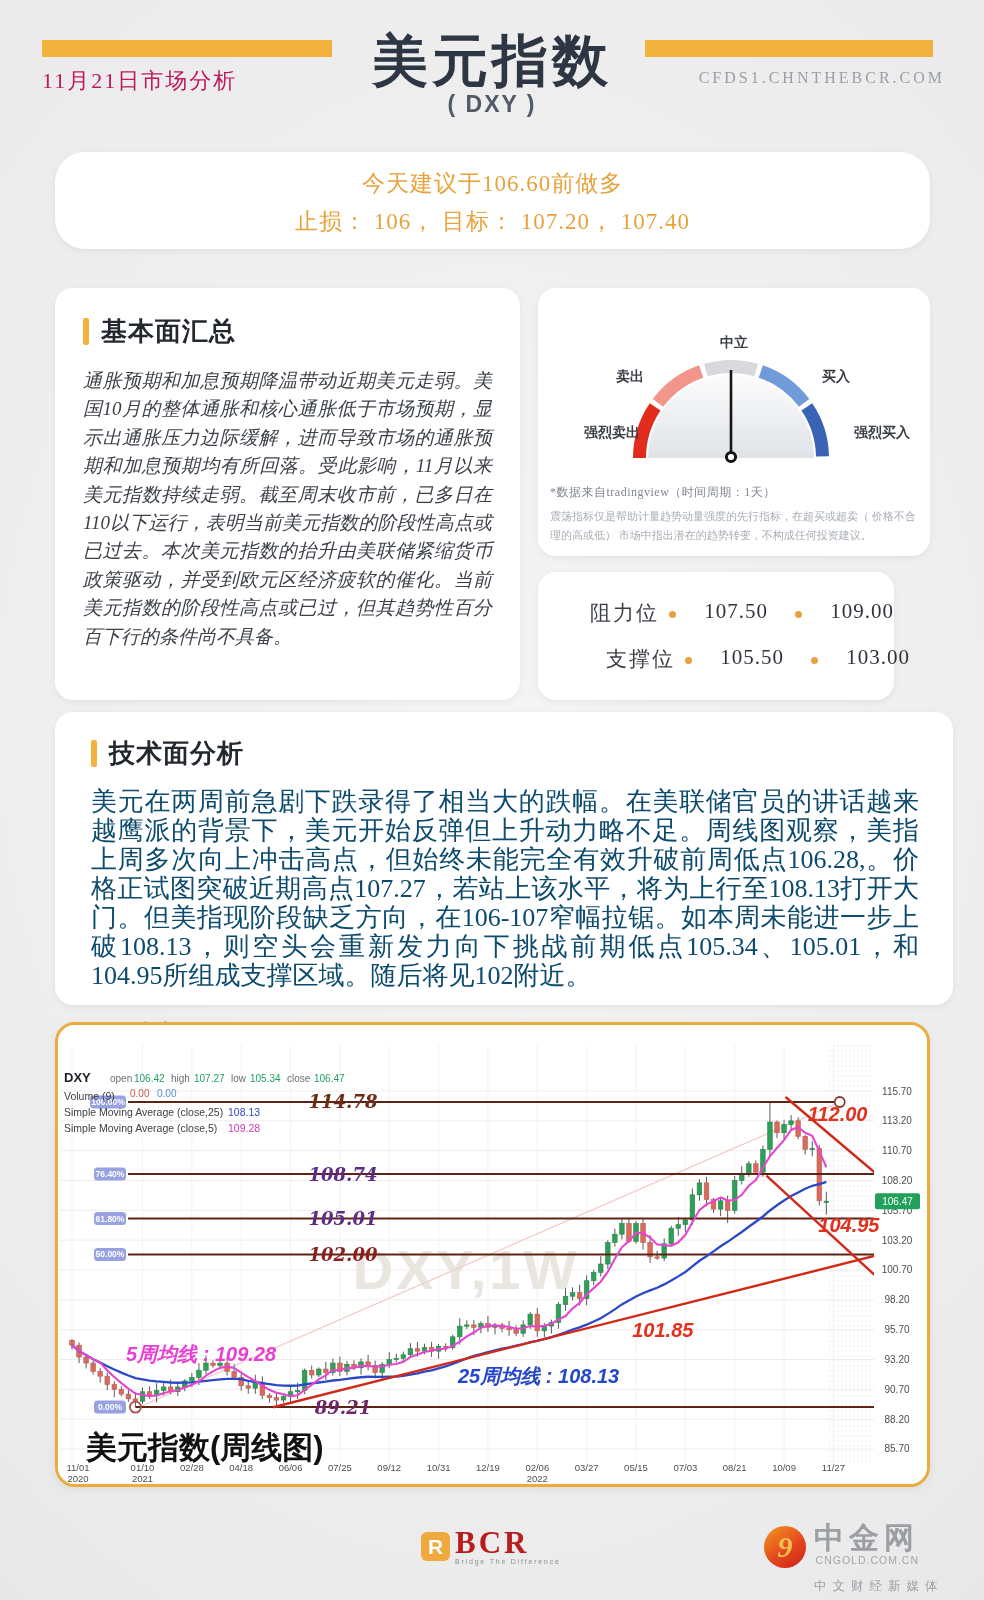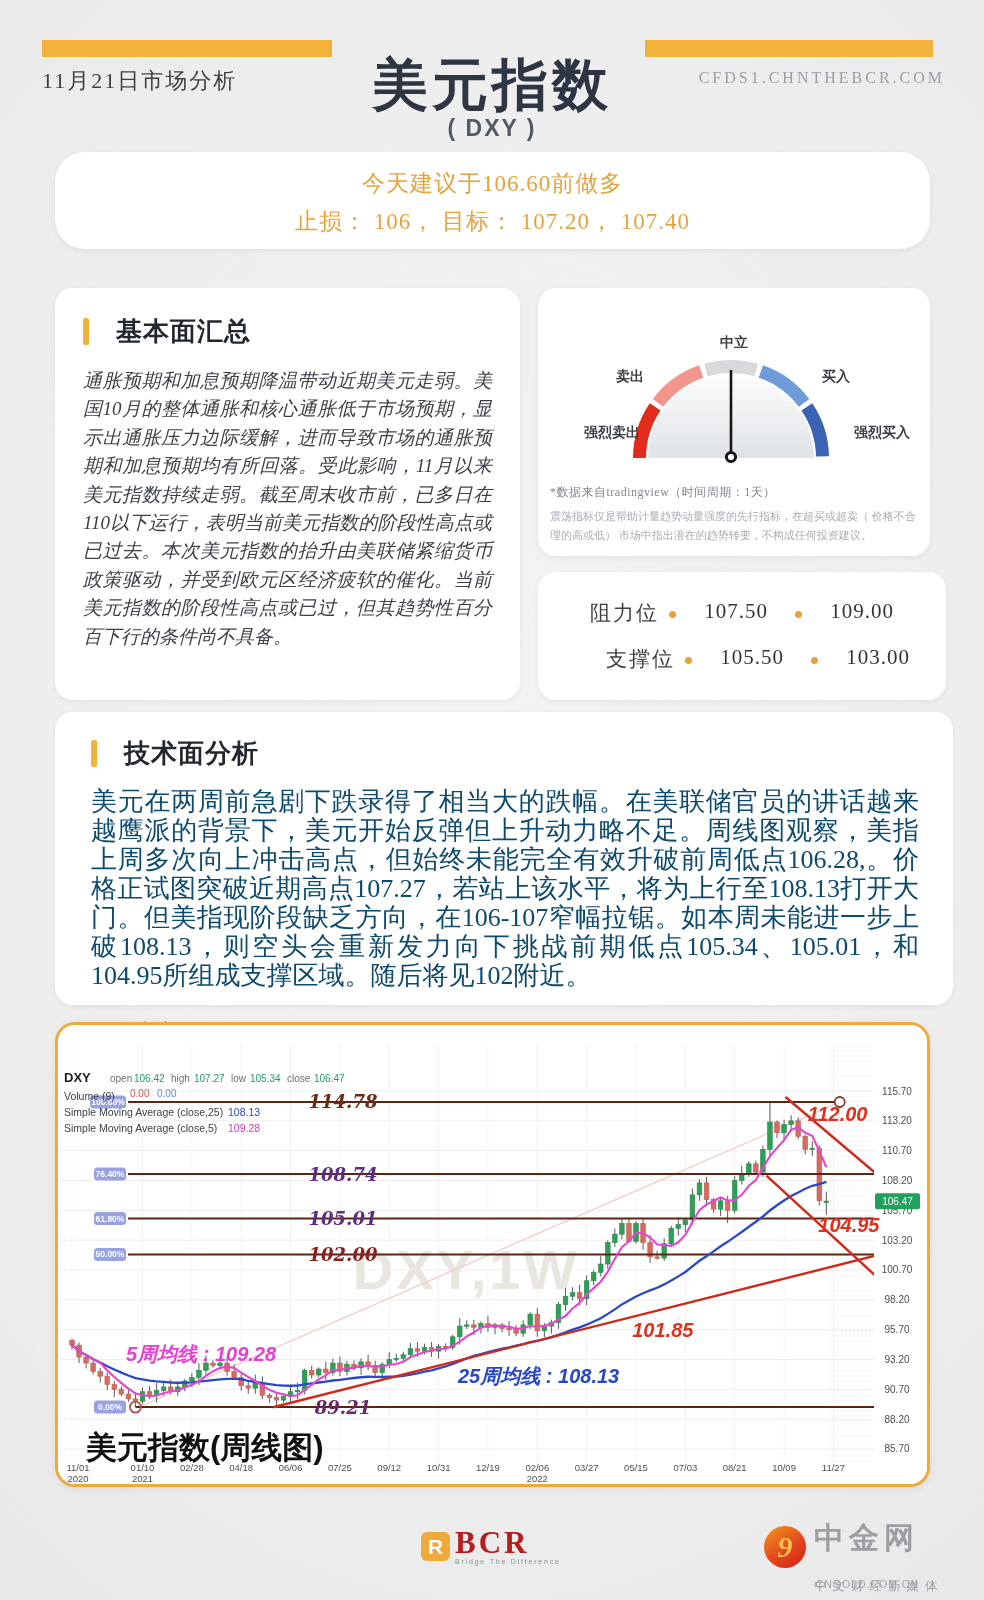--- a/index.html
+++ b/index.html
@@ -4,53 +4,53 @@
 <style>
   * { margin:0; padding:0; box-sizing:border-box; }
   html,body { width:984px; height:1600px; }
   body {
     position:relative; overflow:hidden;
     font-family:"Liberation Serif","DejaVu Serif",serif;
     background:radial-gradient(130% 105% at 50% 45%, #f4f4f4 0%, #ebebeb 55%, #dcdcdc 100%);
   }
   .abs { position:absolute; }
   .card { background:#fff; box-shadow:0 2px 6px rgba(0,0,0,.06); }
-  .sans { font-family:"Liberation Sans","DejaVu Sans",sans-serif;margin-top:24px; }
+  .sans { font-family:"Liberation Sans","DejaVu Sans",sans-serif; }
 
   
   .hbar { height:17px; background:#F2B23C; }
-  .date-label { left:42px; top:66px; font-size:22px; color:#404040; letter-spacing:2px; }
+  .date-label { left:42px; top:66px; font-size:22px; color:#be185d; letter-spacing:2px; }
   .site-label { left:645px; top:69px; width:300px; text-align:right; font-size:16px; color:#9a9ea6; letter-spacing:3px; }
   .page-title { left:0; top:24px; width:984px; text-align:center; font-size:56px; font-weight:900; color:#2d3642; letter-spacing:4px; }
   .page-sub   { left:0; top:91px; width:984px; text-align:center; font-size:23px; font-weight:bold; color:#525a68; letter-spacing:2px; }
 
   
   .suggest { left:55px; top:152px; width:875px; height:97px; border-radius:30px; text-align:center; }
   .suggest div { font-size:23px; color:#E8A23B; letter-spacing:1px; line-height:38px; }
   .suggest .l1 { margin-top:13px; }
 
   
-  .sec-head { display:flex; align-items:center; gap:27px; }
+  .sec-head { display:flex; align-items:center; gap:12px; }
   .sec-head .bar { width:6px; height:27px; background:#F2B23C; border-radius:2px; }
   .sec-head .txt { font-size:26px; font-weight:900; color:#23272e; letter-spacing:1px;
                    font-family:"Liberation Sans","DejaVu Sans",sans-serif; }
 
   .fund-card { left:55px; top:288px; width:465px; height:412px; border-radius:18px; padding:26px 28px 0 28px; }
   .fund-body { margin-top:18px; font-size:19px; line-height:28.4px; color:#3c4148; text-align:justify;font-style:italic; }
 
   .gauge-card { left:538px; top:288px; width:392px; height:268px; border-radius:18px; overflow:hidden; }
   .gauge-label { position:absolute; font-size:14px; font-weight:bold; color:#3a3e45;
                  font-family:"Liberation Sans","DejaVu Sans",sans-serif; white-space:nowrap; }
   .g-neutral { left:0; right:0; top:46px; text-align:center; }
   .g-sell { left:78px; top:80px; } .g-buy { right:80px; top:80px; }
   .g-ssell { left:22px; top:136px;margin-left:24px; } .g-sbuy { right:20px; top:136px; }
   .gauge-note1 { position:absolute; left:12px; top:196px; width:372px; font-size:12px; color:#80868f; letter-spacing:.5px; }
   .gauge-note2 { position:absolute; left:12px; top:219px; width:372px; font-size:11px; line-height:19px; color:#a7acb4; }
 
-  .levels-card { left:538px; top:572px; width:408px; height:128px; border-radius:18px; }
+  .levels-card { left:538px; top:572px; width:356px; height:128px; border-radius:18px; }
   .lv-row { position:absolute; left:0; width:100%; height:30px; }
   .lv-label { position:absolute; left:52px; font-size:21px; color:#3a3f46; letter-spacing:2px; }
   .lv-dot { position:absolute; top:12px; width:7px; height:7px; border-radius:50%; background:#E8A23B; }
   .lv-val { position:absolute; width:100px; text-align:center; font-size:21px; color:#2f343a; letter-spacing:1px; }
 
   .tech-card { left:55px; top:712px; width:898px; height:293px; border-radius:18px; padding:24px 34px 0 36px; }
   .tech-body { margin-top:16px; font-size:26px; line-height:29px; color:#0c4a6e; text-align:justify; }
   .tech-concl { margin-top:28px; font-size:21px; color:#3c4148; }
 
   .chart-card { left:55px; top:1022px; width:875px; height:465px; border-radius:20px;

